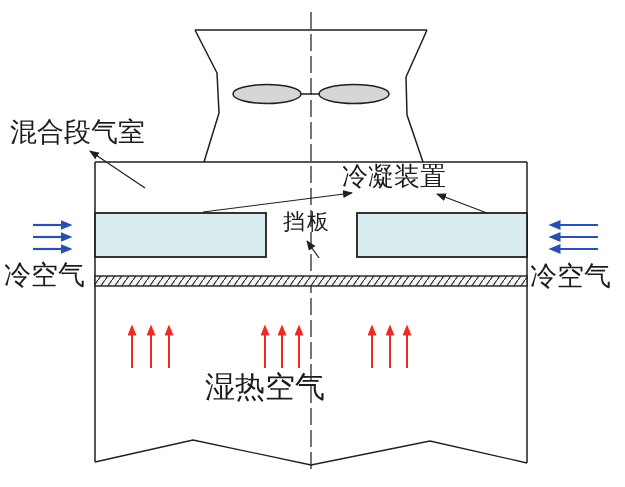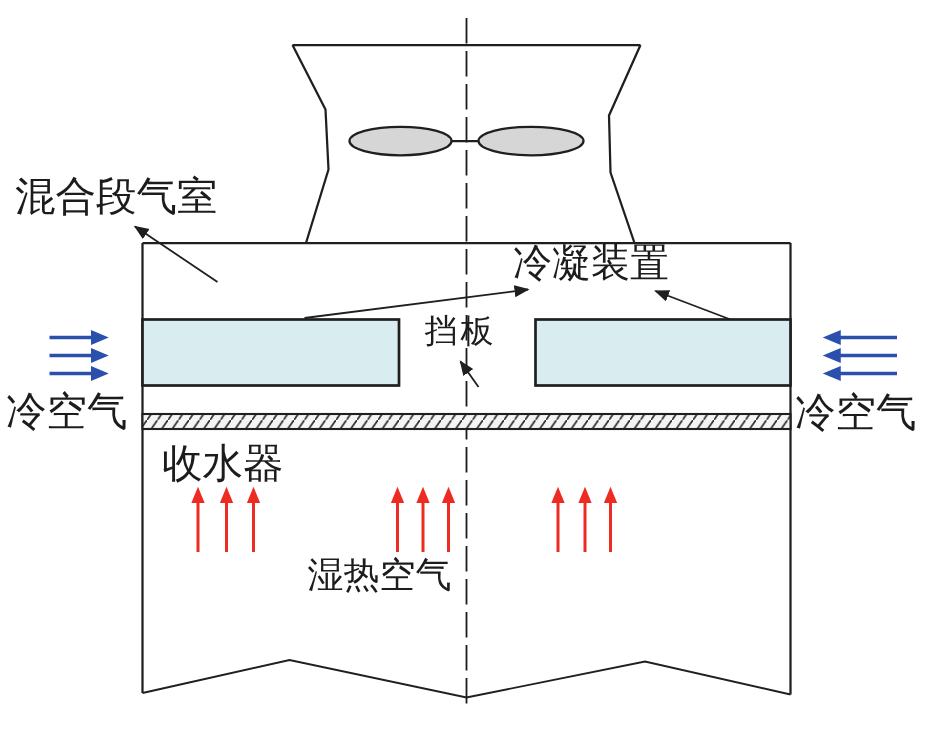--- a/index.html
+++ b/index.html
@@ -9,21 +9,21 @@
   }
   #diagram-svg{position:absolute;left:0;top:0;}
   .lbl{position:absolute;line-height:1.05;white-space:nowrap;color:#1c1c1c;
        font-family:"DejaVu Serif","Liberation Serif",serif;}
   .lbl-mixing   {left:10px;  top:118px; font-size:27px;}
   .lbl-condenser{left:342px; top:163px; font-size:26px;}
   .lbl-baffle   {left:283px; top:210px; font-size:22px; letter-spacing:2px;}
   .lbl-coldL    {left:4px;   top:261px; font-size:27px;}
   .lbl-coldR    {left:530px; top:262px; font-size:27px;}
   .lbl-collector{left:108px; top:296px; font-size:27px;}
-  .lbl-humid    {left:205px; top:371px; font-size:24px;}
+  .lbl-humid    {left:205px; top:371px; font-size:30px;}
 </style>
 </head>
 <body>
 
 <div id="stage">
 
   <svg id="diagram-svg" width="625" height="487" viewBox="0 0 625 487">
     <defs>
       <marker id="bluehead" markerUnits="userSpaceOnUse" markerWidth="14" markerHeight="12" refX="0.5" refY="5" orient="auto">
         <path d="M0,0 L12,5 L0,10 z" fill="#2a4fad"></path>
@@ -89,15 +89,14 @@
       <line x1="390" y1="368" x2="390" y2="335" marker-end="url(#redhead)"></line>
       <line x1="407" y1="368" x2="407" y2="335" marker-end="url(#redhead)"></line>
     </g>
   </svg>
 
   <div class="lbl lbl-condenser">冷凝装置</div>
   <div class="lbl lbl-mixing">混合段气室</div>
   <div class="lbl lbl-baffle">挡板</div>
   <div class="lbl lbl-coldL">冷空气</div>
   <div class="lbl lbl-coldR">冷空气</div>
-  <div class="lbl lbl-collector">收水器</div>
   <div class="lbl lbl-humid">湿热空气</div>
 </div>
 
 </body></html>

